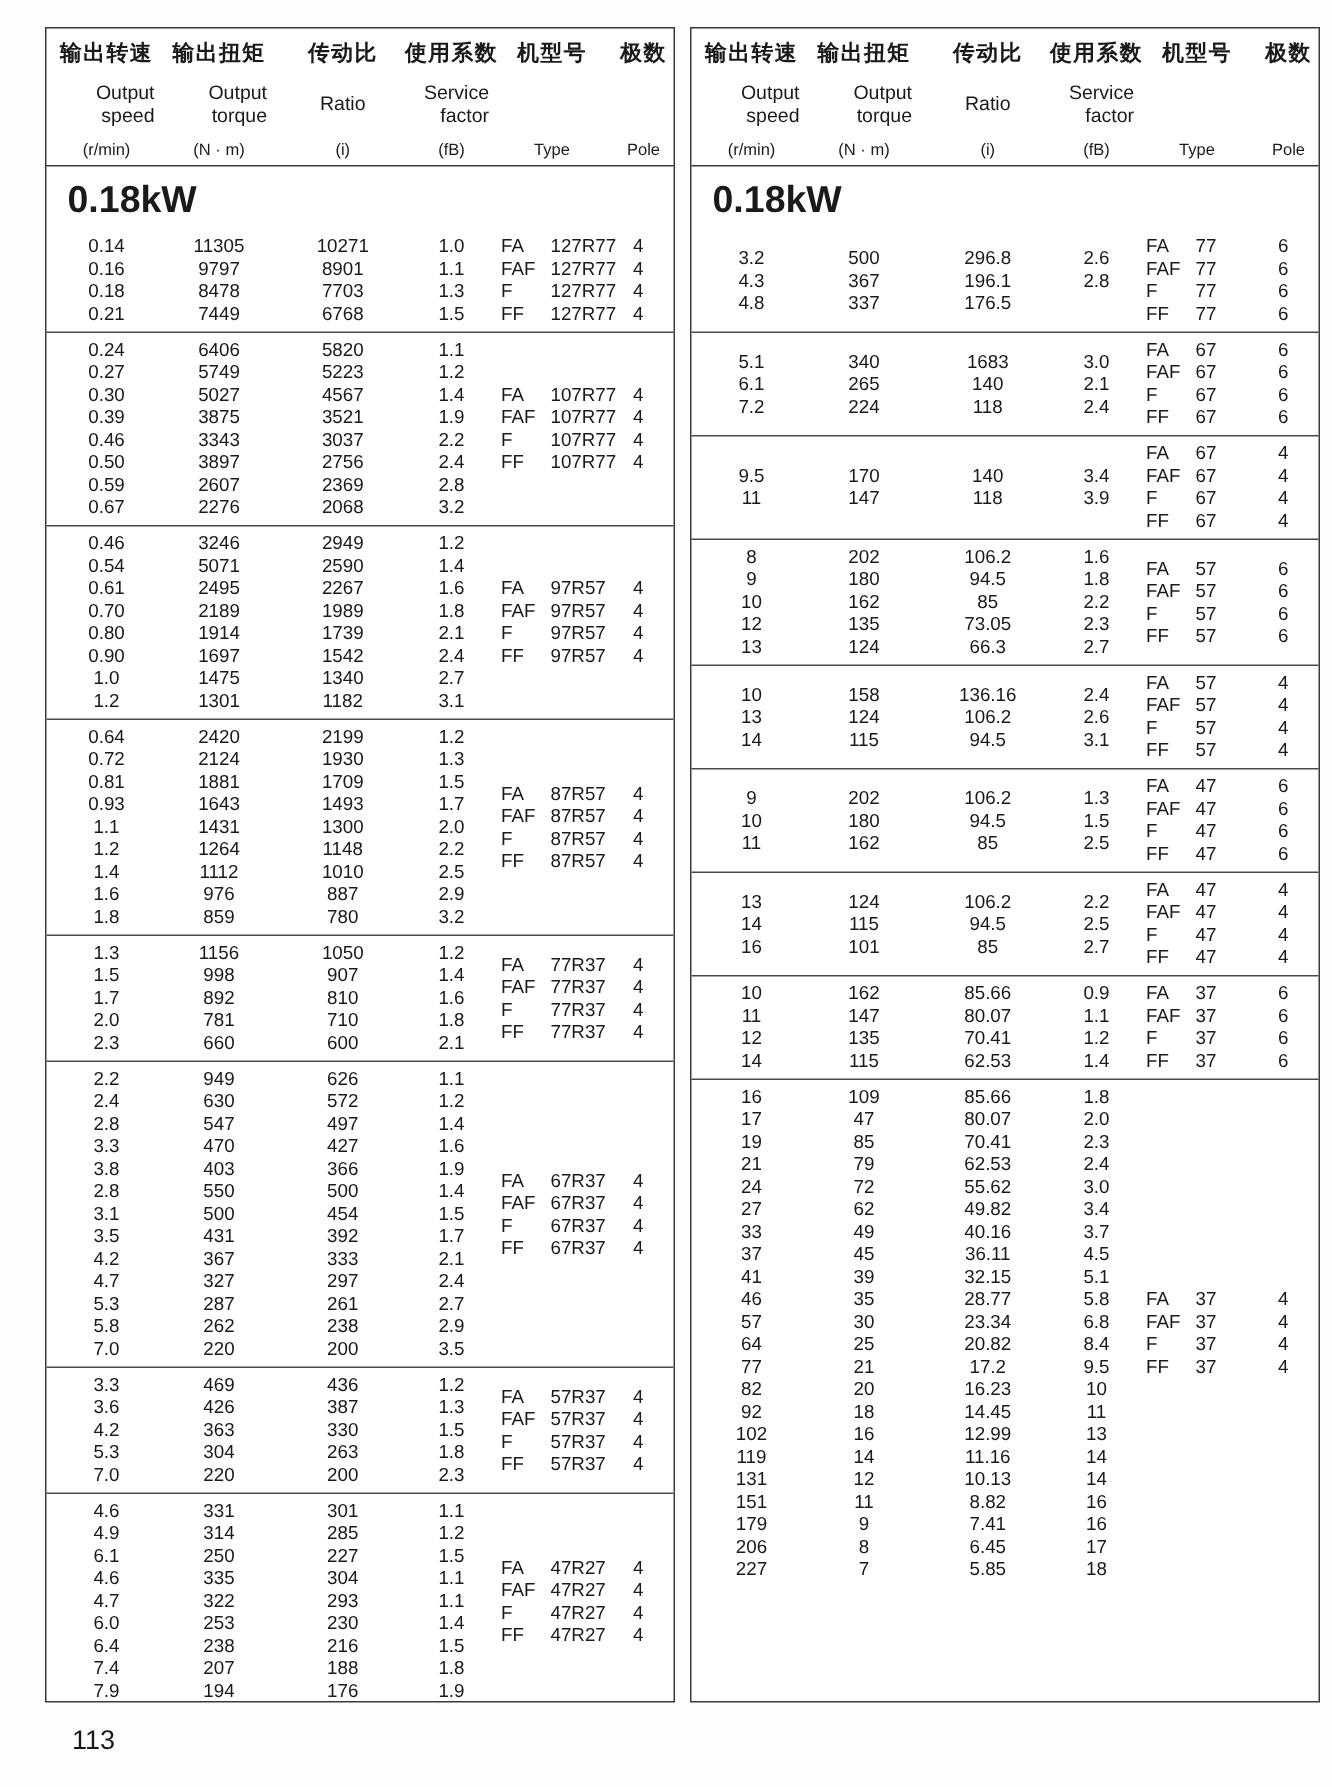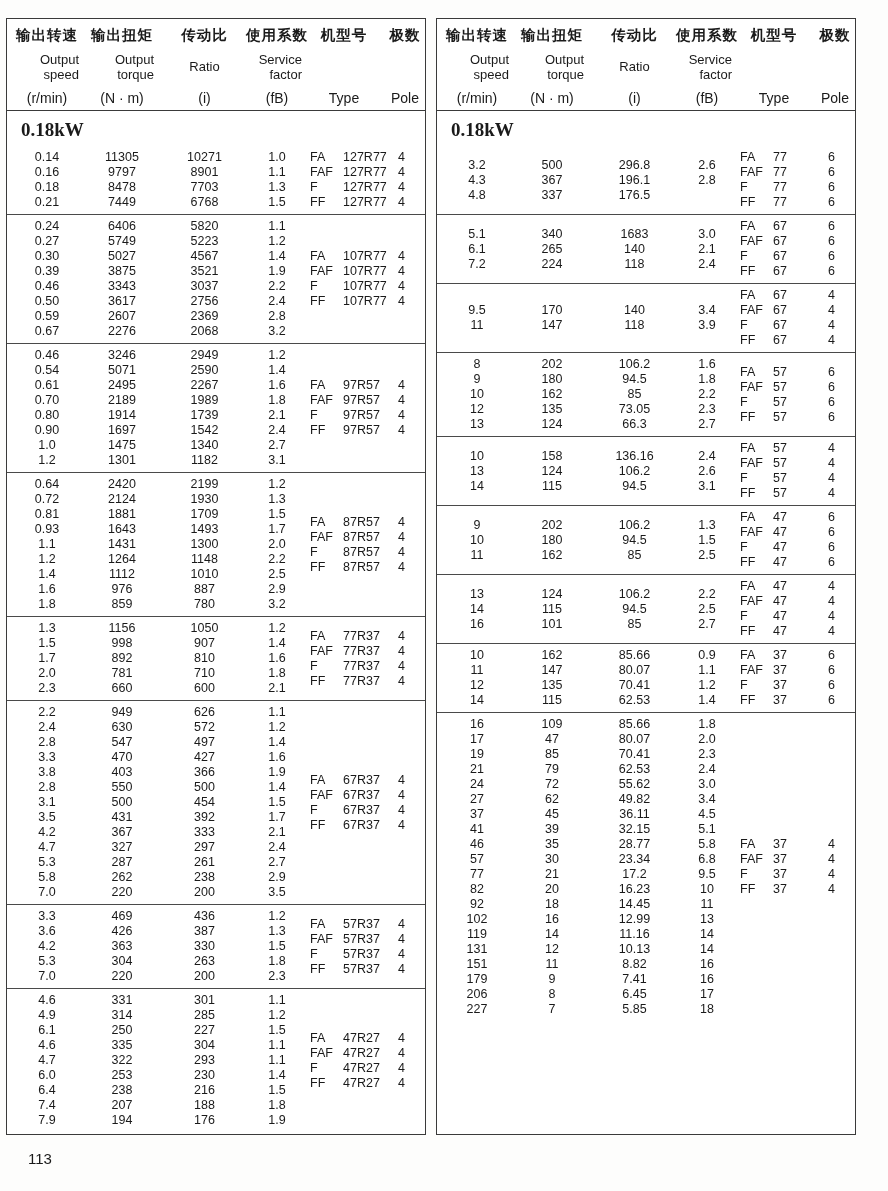--- a/index.html
+++ b/index.html
@@ -4,53 +4,53 @@
 <style>
   html,body{margin:0;padding:0;}
   body{
     width:888px;height:1191px;
     background:#fdfdfc;
     font-family:"Liberation Sans","DejaVu Sans",sans-serif;
     color:#1a1a1a;
     position:relative;
     -webkit-font-smoothing:antialiased;
   }
-  .sheet{display:flex;gap:10px;padding:18px 0 0 6px;}
+  .sheet{display:flex;gap:10px;padding:18px 0 0 30px;}
   .panel{
     width:420px;height:1117px;
     border:1.5px solid #3a3a3a;
     box-sizing:border-box;
     display:flex;flex-direction:column;
     background:#fff;
   }
   
   .phead{display:flex;border-bottom:1.5px solid #3a3a3a;padding:7px 0 4px;}
   .hcell{display:flex;flex-direction:column;align-items:center;height:80px;box-sizing:border-box;}
   .hc1{width:80px}.hc2{width:70px}.hc3{width:95px}.hc4{width:50px}.hc5{width:84px}.hc6{width:38px}
   .hzh{font-size:14.5px;font-weight:600;letter-spacing:1px;white-space:nowrap;}
   .hmid{flex:1;display:flex;align-items:center;justify-content:center;
         font-size:13px;line-height:1.12;text-align:right;max-width:64px;}
-  .hunit{font-size:14px;white-space:nowrap;}
+  .hunit{font-size:11px;white-space:nowrap;}
   
-  .section{font-size:19px;font-weight:bold;padding:8px 0 5px 14px;font-family:Liberation Serif, serif;}
+  .section{font-size:25px;font-weight:bold;padding:8px 0 5px 14px;}
   
   .blocks{display:flex;flex-direction:column;flex:1;}
   .block{padding:4px 0;}
   .block + .block{border-top:1px solid #4a4a4a;}
   .blocks .block:last-child{flex:1;}
   .block-inner{display:flex;align-items:center;}
   .rows{display:flex;flex-direction:column;}
   .drow{display:grid;grid-template-columns:80px 70px 95px 50px;}
   .c{text-align:center;font-size:12.5px;line-height:15px;white-space:nowrap;}
   .types{width:122px;display:flex;flex-direction:column;}
   .trow{display:flex;align-items:center;padding-left:8px;font-size:12.5px;line-height:15px;}
   .tprefix{width:33px;white-space:nowrap;}
   .tmodel{flex:1;white-space:nowrap;}
   .tpole{width:26px;text-align:left;}
-  .pageno{position:absolute;left:28px;top:1150px;font-size:15px;}
+  .pageno{position:absolute;left:48px;top:1150px;font-size:18px;}
 </style>
 </head>
 <body>
 
 <div class="sheet">
 
   <div class="panel">
     <div class="phead">
       <div class="hcell hc1">
         <span class="hzh">输出转速</span>
@@ -165,21 +165,21 @@
                 <span class="c">1.9</span>
               </div>
               <div class="drow">
                 <span class="c">0.46</span>
                 <span class="c">3343</span>
                 <span class="c">3037</span>
                 <span class="c">2.2</span>
               </div>
               <div class="drow">
                 <span class="c">0.50</span>
-                <span class="c">3617</span>
+                <span class="c">3897</span>
                 <span class="c">2756</span>
                 <span class="c">2.4</span>
               </div>
               <div class="drow">
                 <span class="c">0.59</span>
                 <span class="c">2607</span>
                 <span class="c">2369</span>
                 <span class="c">2.8</span>
               </div>
               <div class="drow">
@@ -1126,20 +1126,26 @@
                 <span class="c">55.62</span>
                 <span class="c">3.0</span>
               </div>
               <div class="drow">
                 <span class="c">27</span>
                 <span class="c">62</span>
                 <span class="c">49.82</span>
                 <span class="c">3.4</span>
               </div>
               <div class="drow">
+                <span class="c">33</span>
+                <span class="c">49</span>
+                <span class="c">40.16</span>
+                <span class="c">3.7</span>
+              </div>
+              <div class="drow">
                 <span class="c">37</span>
                 <span class="c">45</span>
                 <span class="c">36.11</span>
                 <span class="c">4.5</span>
               </div>
               <div class="drow">
                 <span class="c">41</span>
                 <span class="c">39</span>
                 <span class="c">32.15</span>
                 <span class="c">5.1</span>
@@ -1148,20 +1154,26 @@
                 <span class="c">46</span>
                 <span class="c">35</span>
                 <span class="c">28.77</span>
                 <span class="c">5.8</span>
               </div>
               <div class="drow">
                 <span class="c">57</span>
                 <span class="c">30</span>
                 <span class="c">23.34</span>
                 <span class="c">6.8</span>
+              </div>
+              <div class="drow">
+                <span class="c">64</span>
+                <span class="c">25</span>
+                <span class="c">20.82</span>
+                <span class="c">8.4</span>
               </div>
               <div class="drow">
                 <span class="c">77</span>
                 <span class="c">21</span>
                 <span class="c">17.2</span>
                 <span class="c">9.5</span>
               </div>
               <div class="drow">
                 <span class="c">82</span>
                 <span class="c">20</span>

